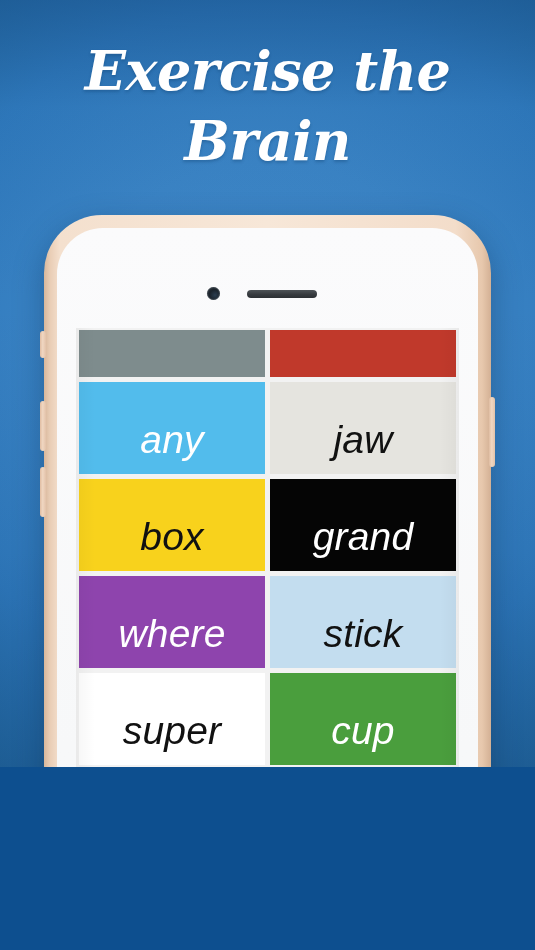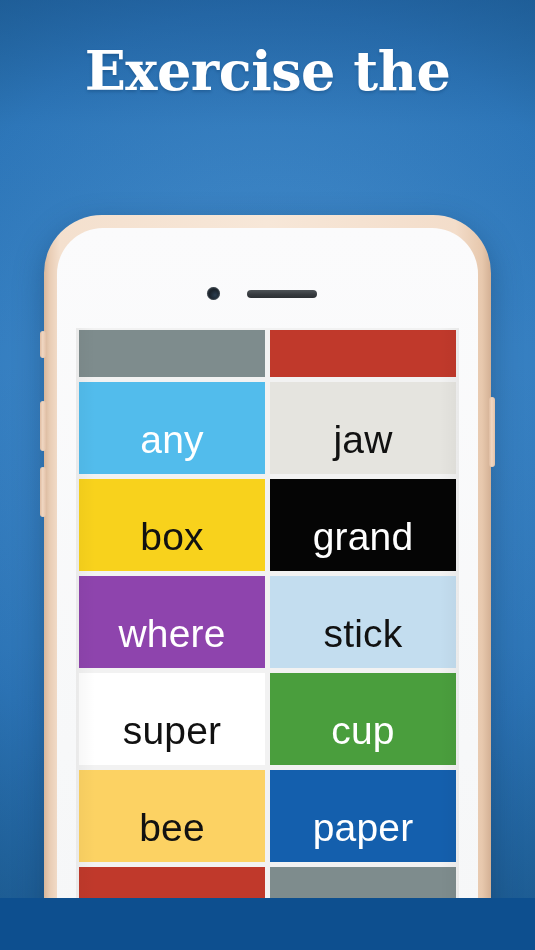--- a/index.html
+++ b/index.html
@@ -3,24 +3,25 @@
 <meta charset="utf-8">
 <style>
   html, body {
     margin: 0;
     padding: 0;
     background: #0d4f8f;
   }
   #screen {
     position: relative;
     width: 535px;
-    height: 898px;
+    height: 767px;
     overflow: hidden;
     font-family: "Liberation Sans", sans-serif;
     background: #737373;
+    font-style: italic;
   }
   
   #bg {
     position: absolute;
     inset: 0;
     background:
       radial-gradient(ellipse 115% 78% at 50% 46%,
         #4189c9 0%,
         #3b84c5 32%,
         #2f79bc 58%,
@@ -158,20 +159,21 @@
 </head>
 <body>
 
 <div id="screen">
 
   <div id="bg"></div>
   <div id="bg-vert"></div>
 
   <div id="headline">
     <span class="ln">Exercise the</span>
+    <span class="ln">Brain</span>
   </div>
 
   <div id="phone">
 
     <div class="btn-side" id="btn-mute"></div>
     <div class="btn-side" id="btn-volup"></div>
     <div class="btn-side" id="btn-voldn"></div>
     <div class="btn-side" id="btn-power"></div>
 
     <div id="phone-face">

